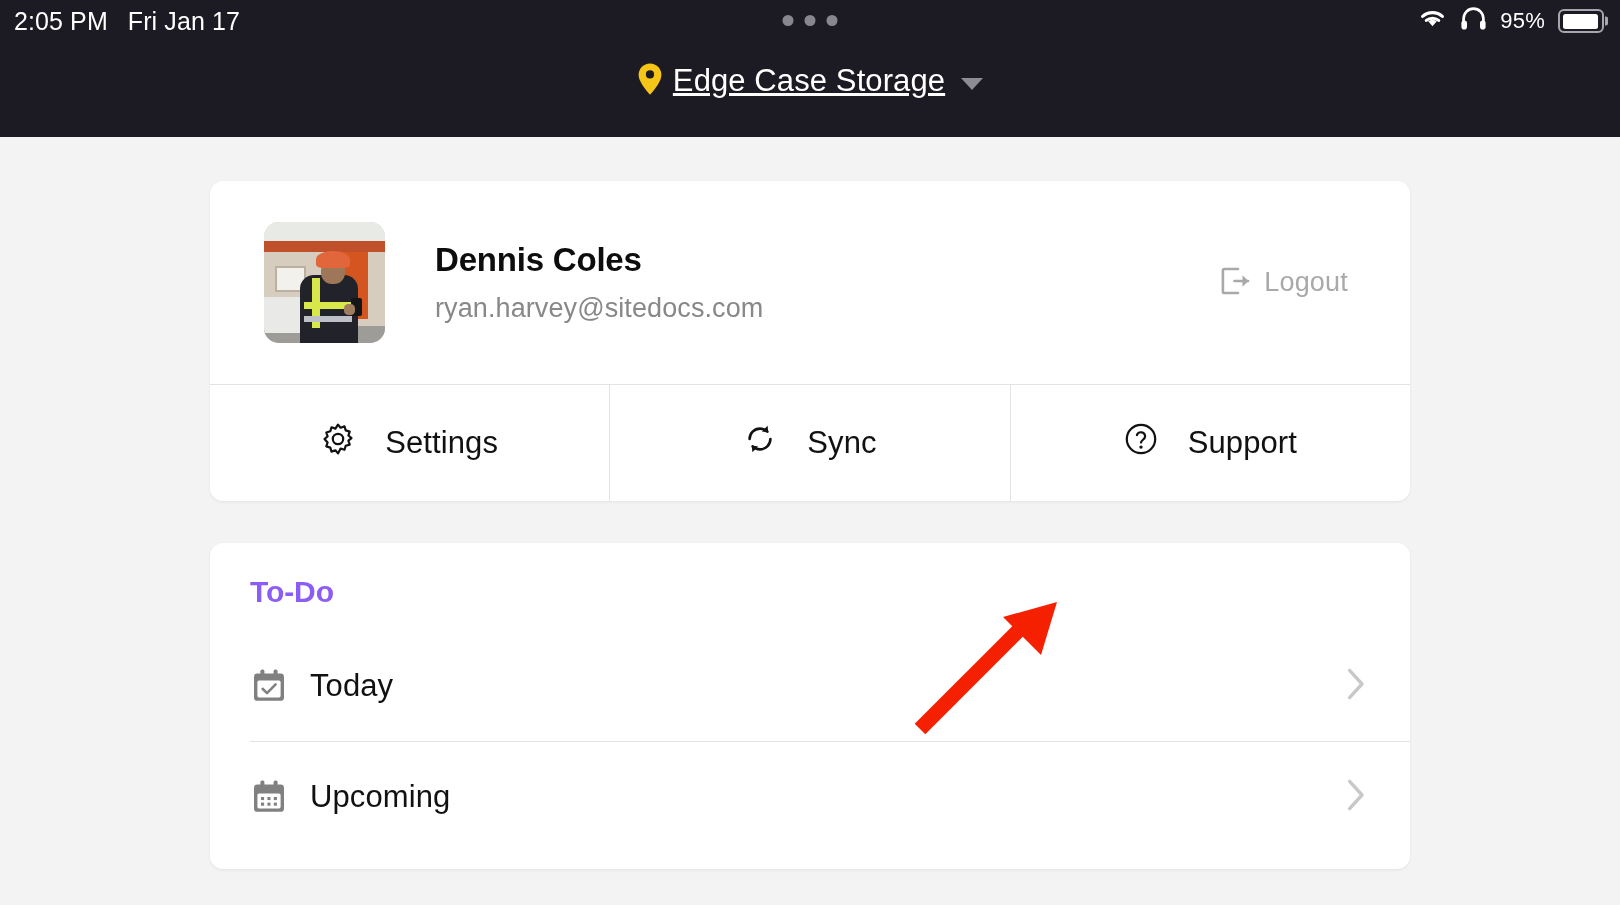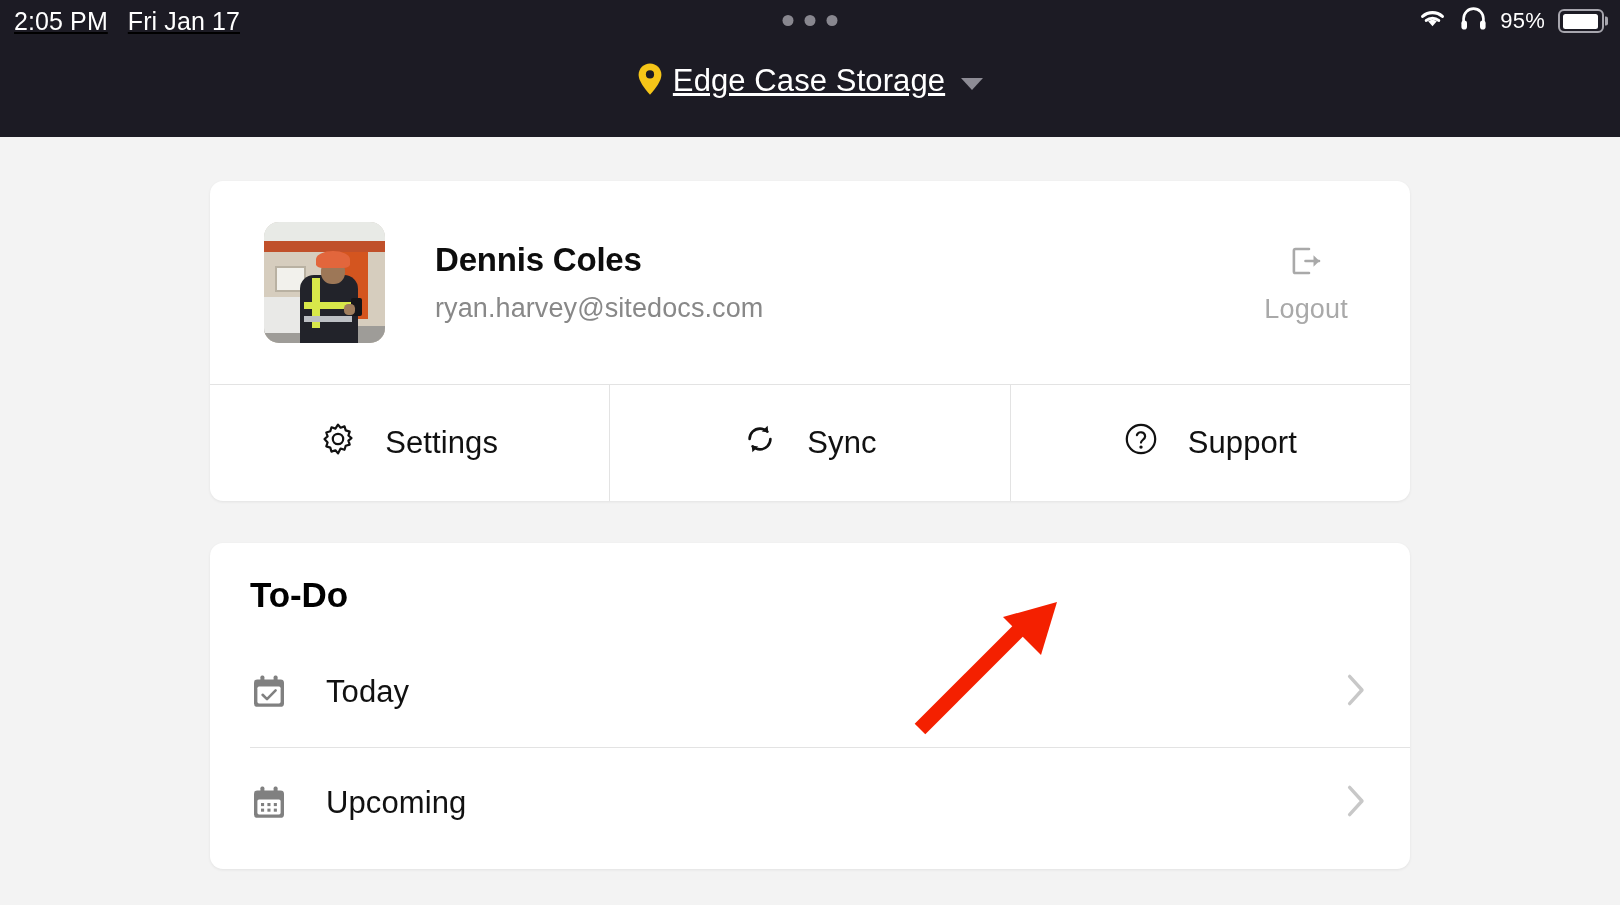--- a/index.html
+++ b/index.html
@@ -22,21 +22,20 @@
     background: #1c1b24;
   }
 
   .status-row {
     position: absolute;
     top: 0; left: 0;
     width: 100%;
     height: 42px;
     display: flex;
     align-items: center;
-    text-decoration: underline;
   }
 
   .status-left {
     display: flex;
     align-items: baseline;
     gap: 20px;
     margin-left: 14px;
     color: #ffffff;
     font-size: 25px;
     letter-spacing: 0.1px;
@@ -195,21 +194,21 @@
     color: #888888;
     letter-spacing: 0.1px;
   }
 
   .logout {
     position: absolute;
     right: 62px;
     top: 50%;
     transform: translateY(-50%);
     display: flex;
-    flex-direction: column;
+    flex-direction: row;
     align-items: center;
     gap: 9px;
     color: #a9a9a9;
   }
   .logout-label { font-size: 27px; color: #a9a9a9; letter-spacing: 0.2px; }
 
   .actions-row {
     position: absolute;
     left: 0; bottom: 0;
     width: 100%;
@@ -231,23 +230,23 @@
   .action-btn + .action-btn { border-left: 1.4px solid #e3e3e3; }
 
   
   #todo-card {
     left: 210px;
     top: 406px;
     width: 1200px;
     height: 326px;
   }
   .todo-title {
-    font-size: 35px;
+    font-size: 30px;
     font-weight: bold;
-    color: #000000;
+    color: #8b5cf6;
     padding: 32px 0 0 40px;
     letter-spacing: -0.1px;
   }
   .todo-list { margin-top: 21px; }
   .todo-row {
     height: 111px;
     display: flex;
     align-items: center;
     padding: 0 44px 0 40px;
     position: relative;
@@ -255,21 +254,21 @@
   }
   .todo-row + .todo-row::before {
     content: "";
     position: absolute;
     left: 40px; right: 0; top: 0;
     height: 1.4px;
     background: #e3e3e3;
   }
   .todo-icon { width: 38px; height: 38px; flex: none; }
   .todo-label {
-    margin-left: 38px;
+    margin-left: 22px;
     font-size: 31px;
     color: #111111;
     letter-spacing: 0.1px;
   }
   .todo-chevron { margin-left: auto; }
 
   
   #annotation-arrow {
     position: absolute;
     left: 890px;

